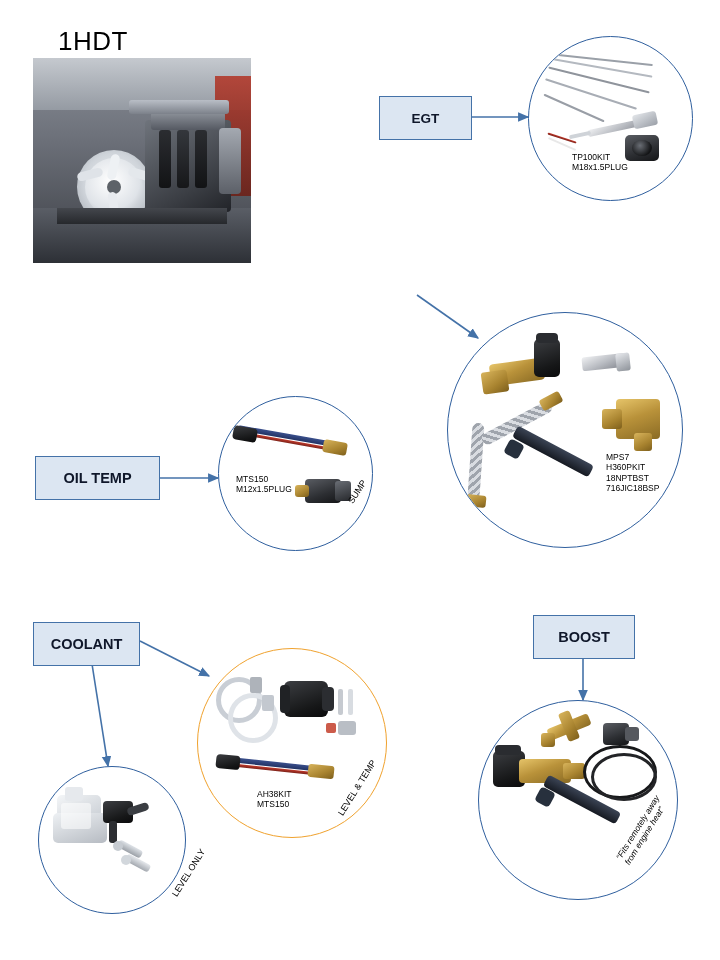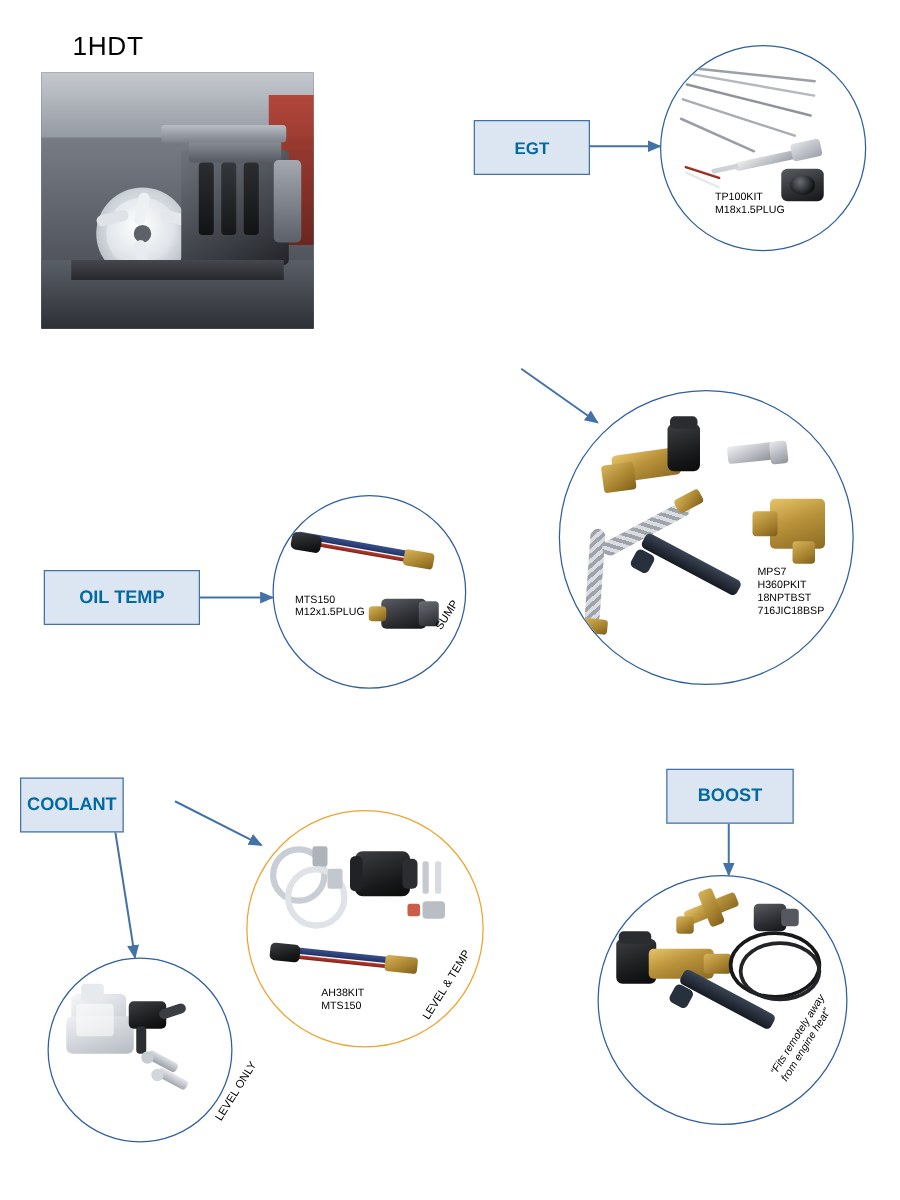--- a/index.html
+++ b/index.html
@@ -8,32 +8,32 @@
     background:#ffffff;
     font-family:"Liberation Sans", sans-serif;
     position:relative;
     overflow:hidden;
   }
   .canvas{position:absolute;left:0;top:0;width:720px;height:960px;}
   svg.wires{position:absolute;left:0;top:0;width:720px;height:960px;pointer-events:none;}
 
   .title{
     position:absolute;
-    font-size:21px;
+    font-size:26px;
     color:#000;
     letter-spacing:0.5px;
     text-align:center;
   }
 
   
   .label-box{
     position:absolute;
     background:#dce6f2;
     border:1px solid #4472a8;
-    color:#0369a1;
+    color:#0f172a;
     font-weight:bold;
     display:flex;align-items:center;justify-content:center;
     text-align:center;
     box-sizing:border-box;
   }
   .label-box.lg{font-size:14.5px;}
   .label-box.md{font-size:13.5px;}
 
   .reco-box{
     position:absolute;
@@ -225,21 +225,21 @@
 
     <div class="sh dark" style="left:86px;top:82px;width:36px;height:24px;border-radius:4px;"></div>
     <div class="sh" style="left:116px;top:84px;width:16px;height:20px;border-radius:3px;background:linear-gradient(160deg,#6a6e75,#26282c);"></div>
     <div class="sh brass2" style="left:76px;top:88px;width:14px;height:12px;border-radius:3px;"></div>
   </div>
   <div class="partnum" style="left:236px;top:474px;">MTS150
 M12x1.5PLUG</div>
   <div class="rot" style="left:346px;top:500px;transform:rotate(-57deg);">SUMP</div>
 
 
-  <div class="label-box lg" style="left:16px;top:622px;width:83px;height:44px;">
+  <div class="label-box lg" style="left:33px;top:622px;width:107px;height:44px;">
     <span>COOLANT</span>
   </div>
 
   <div class="circle orange" style="left:197px;top:648px;width:190px;height:190px;">
 
     <div class="sh" style="left:18px;top:28px;width:46px;height:46px;border-radius:50%;border:5px solid #c9ced5;box-sizing:border-box;"></div>
     <div class="sh" style="left:30px;top:44px;width:50px;height:50px;border-radius:50%;border:5px solid #dfe3e8;box-sizing:border-box;"></div>
     <div class="sh" style="left:52px;top:28px;width:12px;height:16px;border-radius:2px;background:#aeb3ba;"></div>
     <div class="sh" style="left:64px;top:46px;width:12px;height:16px;border-radius:2px;background:#c3c8cf;"></div>
 

